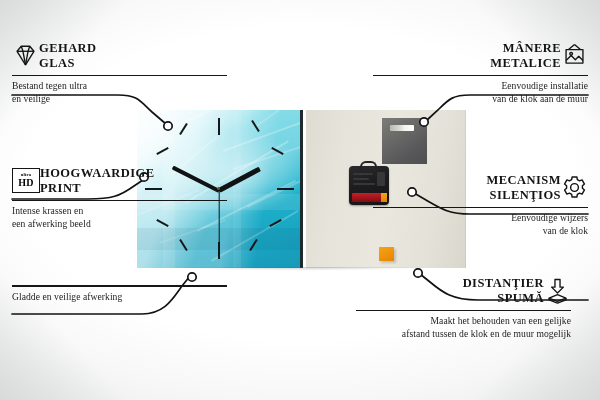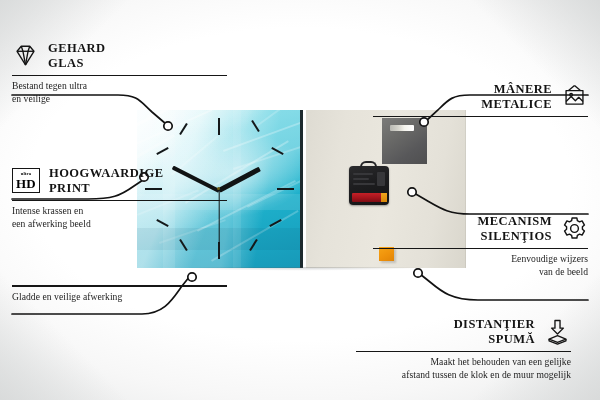--- a/index.html
+++ b/index.html
@@ -92,39 +92,39 @@
   }
   .prod-shadow{
     position:absolute; left:-4px; top:157px; width:337px; height:9px;
     background:radial-gradient(ellipse 165px 5px at 50% 0%, rgba(90,95,98,.30) 0%, rgba(90,95,98,0) 75%);
   }
 
   
   .callout{ position:absolute; width:215px; z-index:5; }
   .callout.left{ text-align:left; }
   .callout.right{ text-align:right; }
-  .c-head{ display:flex; align-items:center; gap:9px; }
-  .callout.right .c-head{ justify-content:flex-end;margin-top:41px; }
+  .c-head{ display:flex; align-items:center; }
+  .callout.right .c-head{ justify-content:flex-end; }
   .c-title{
     font-weight:700; font-size:12.5px; line-height:1.18;
     letter-spacing:.45px; color:#141414; text-transform:uppercase;
   }
   .c-rule{ height:1.6px; background:#161616; margin:4px 0 4px; }
   .c-sub{
     font-size:9.6px; line-height:1.33; color:#1d1d1d; letter-spacing:.05px;
   }
   .icon{ width:27px; height:27px; flex:0 0 27px; color:#141414; }
   .icon svg{ width:100%; height:100%; display:block; }
   .icon-hd{
     width:28px; height:25px; flex:0 0 28px;
     border:1.6px solid #141414; display:flex; flex-direction:column;
     align-items:center; justify-content:center; line-height:1;
   }
   .icon-hd .u{ font-size:4.6px; font-weight:700; letter-spacing:.2px; }
-  .icon-hd .h{ font-size:13px; font-weight:700; letter-spacing:.3px; }
+  .icon-hd .h{ font-size:10px; font-weight:700; letter-spacing:.3px; }
 
   #leaders{ position:absolute; inset:0; width:600px; height:400px; z-index:4; pointer-events:none; }
 </style>
 </head>
 <body>
 
 <div id="stage">
 
   <div id="product">
 
@@ -265,37 +265,40 @@
         <svg viewBox="0 0 32 32" fill="none" stroke="currentColor" stroke-width="1.6" stroke-linejoin="round">
           <path d="M16 3 L9 9"></path>
             <path d="M16 3 L23 9"></path>
           <rect x="6" y="9" width="20" height="16"></rect>
           <path d="M6 22 L12 16 L17 21 L21 17 L26 22"></path>
           <circle cx="12" cy="14" r="1.6"></circle>
         </svg>
       </span>
     </div>
     <div class="c-rule"></div>
+    <div class="c-sub">
+      <span>Eenvoudige installatie</span><br><span>van de klok aan de muur</span>
+    </div>
   </div>
 
   <div class="callout right" style="left:373px; top:173px;">
     <div class="c-head">
       <span class="c-title">
         <span>MECANISM</span><br><span>SILENŢIOS</span>
       </span>
       <span class="icon">
         <svg viewBox="0 0 32 32" fill="none" stroke="currentColor" stroke-width="1.7" stroke-linejoin="round">
           <path d="M13.2 3.5 h5.6 l.6 3.1 2.6 1.5 3-1.1 2.8 4.9 -2.4 2 0 3 2.4 2 -2.8 4.9 -3-1.1 -2.6 1.5 -.6 3.1 h-5.6 l-.6-3.1 -2.6-1.5 -3 1.1 -2.8-4.9 2.4-2 0-3 -2.4-2 2.8-4.9 3 1.1 2.6-1.5 Z"></path>
           <circle cx="16" cy="16" r="4.6"></circle>
         </svg>
       </span>
     </div>
     <div class="c-rule"></div>
     <div class="c-sub">
-      <span>Eenvoudige wijzers</span><br><span>van de beeld</span>
+      <span>Eenvoudige wijzers</span><br><span>van de klok</span>
     </div>
   </div>
 
   <div class="callout right" style="left:356px; top:276px; width:215px;">
     <div class="c-head">
       <span class="c-title">
         <span>DISTANŢIER</span><br><span>SPUMĂ</span>
       </span>
       <span class="icon">
         <svg viewBox="0 0 32 32" fill="none" stroke="currentColor" stroke-width="1.6" stroke-linejoin="round">

